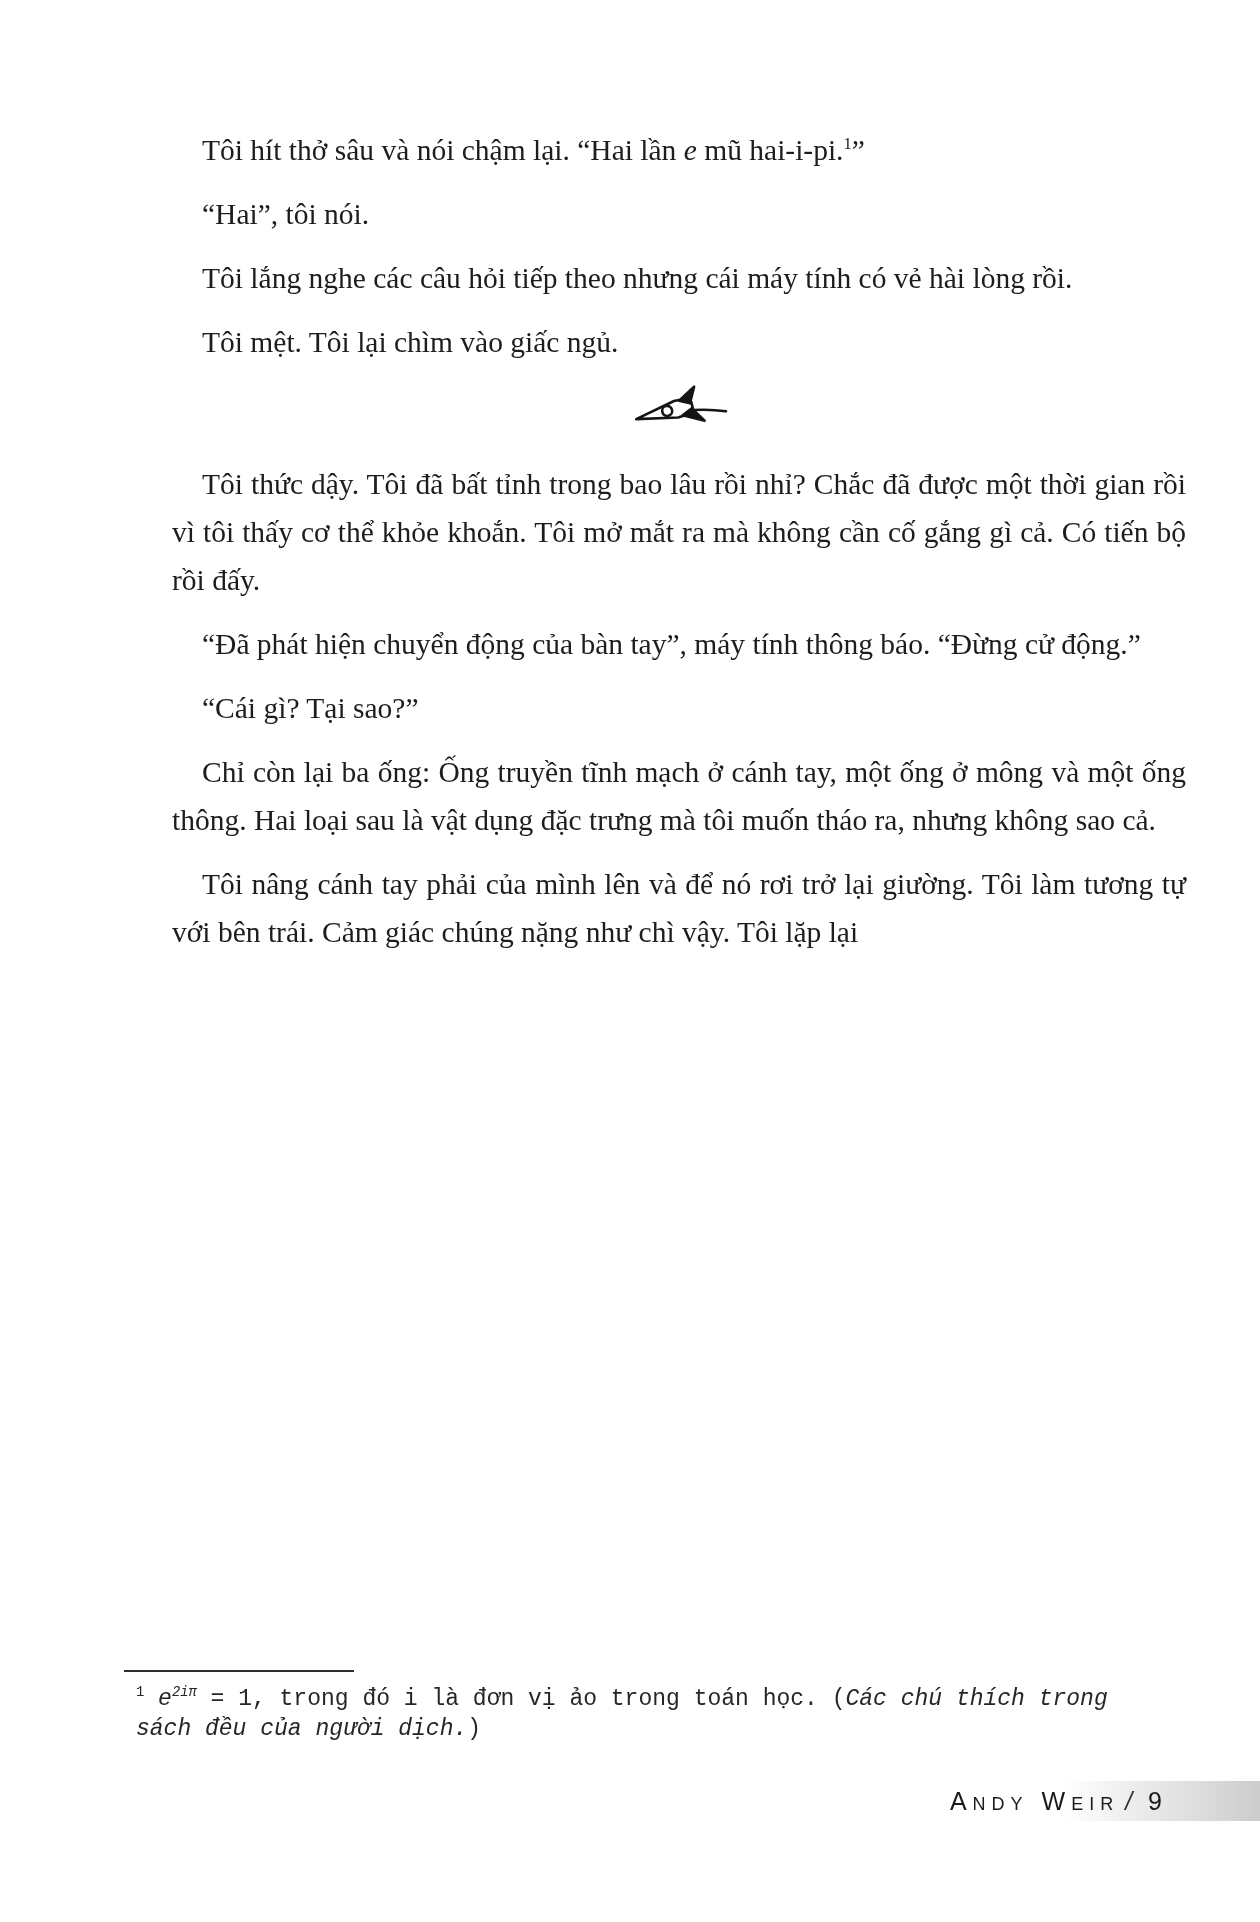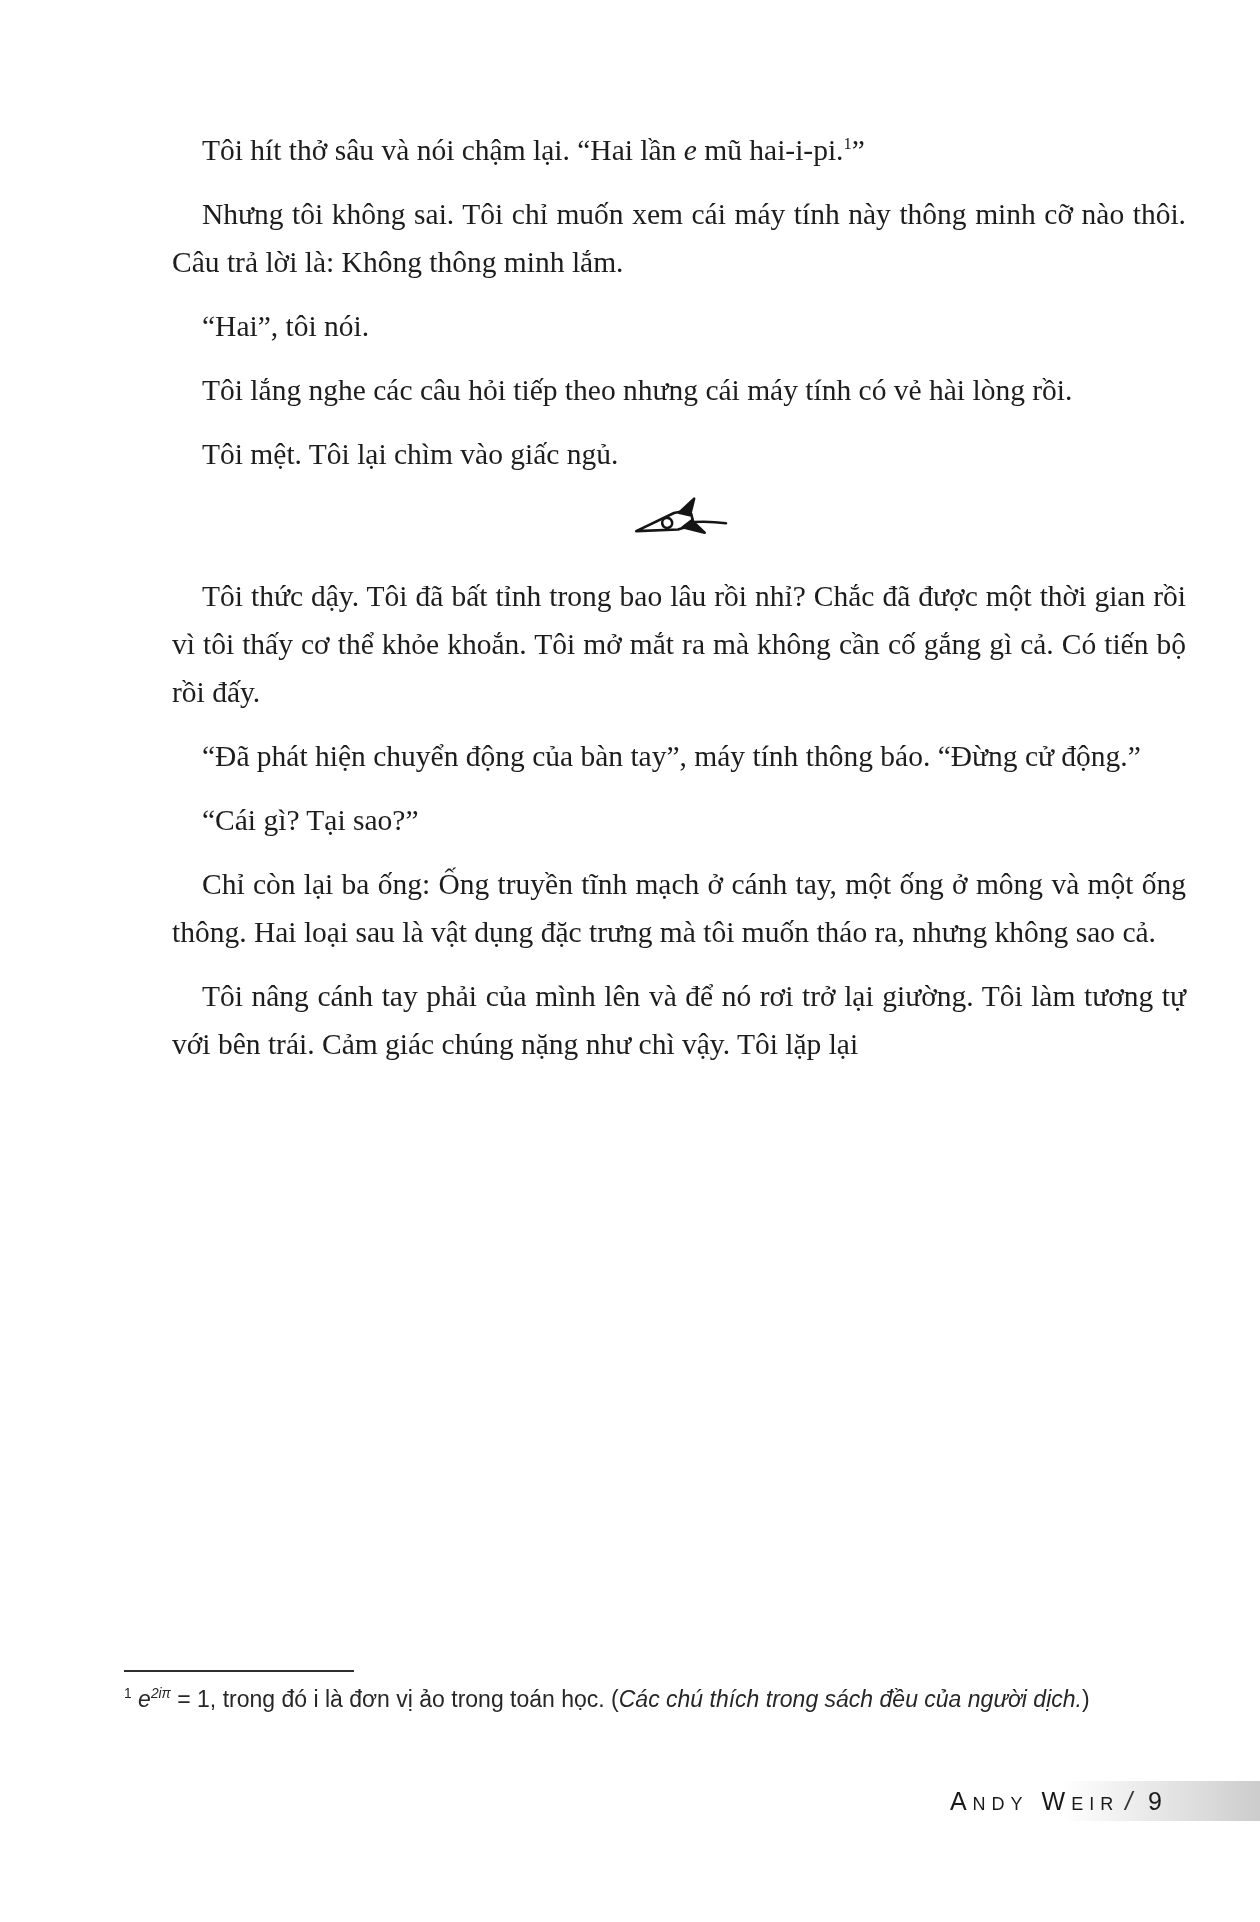--- a/index.html
+++ b/index.html
@@ -43,24 +43,25 @@
     top:1670px;
     width:1014px;
     font-family:"Liberation Sans","DejaVu Sans",sans-serif;
   }
   .footnote-rule {
     width:230px;
     border-top:2px solid #2e2e2e;
     margin:0 0 12px 0;
   }
   .footnote-text {
-    margin:0;
+    margin:12px;
     font-size:23px;
     line-height:30px;
     color:#262626;
+    font-family:Liberation Mono, monospace;
   }
   .footnote-text sup {
     font-size:0.6em;
     line-height:0;
     vertical-align:super;
   }
   .footer {
     position:absolute;
     left:0;
     top:1781px;
@@ -99,21 +100,20 @@
   }
 </style>
 </head>
 <body>
 
 <div class="page">
 
   <main class="content">
     <section class="section">
         <p class="para"><span>Tôi hít thở sâu và nói chậm lại. “Hai lần </span><span class="it">e</span><span> mũ hai-i-pi.</span><sup>1</sup><span>”</span></p>
-        <p class="para"><span>Nhưng tôi không sai. Tôi chỉ muốn xem cái máy tính này thông minh cỡ nào thôi. Câu trả lời là: Không thông minh lắm.</span></p>
         <p class="para"><span>“Hai”, tôi nói.</span></p>
         <p class="para"><span>Tôi lắng nghe các câu hỏi tiếp theo nhưng cái máy tính có vẻ hài lòng rồi.</span></p>
         <p class="para"><span>Tôi mệt. Tôi lại chìm vào giấc ngủ.</span></p>
       </section>
 
     <div class="divider">
       <svg width="100" height="54" viewBox="0 0 100 54" aria-hidden="true">
         <g transform="rotate(-14 48 27)" stroke="#151515" stroke-width="2.6" fill="none" stroke-linejoin="round" stroke-linecap="round">
           <path d="M6 27 L47 18.5 C56 18.5 61 20.5 63.5 23.5 L63.5 30.5 C61 33.5 56 35.5 47 35.5 L6 27 Z"></path>
           <circle cx="38" cy="26.5" r="5"></circle>

